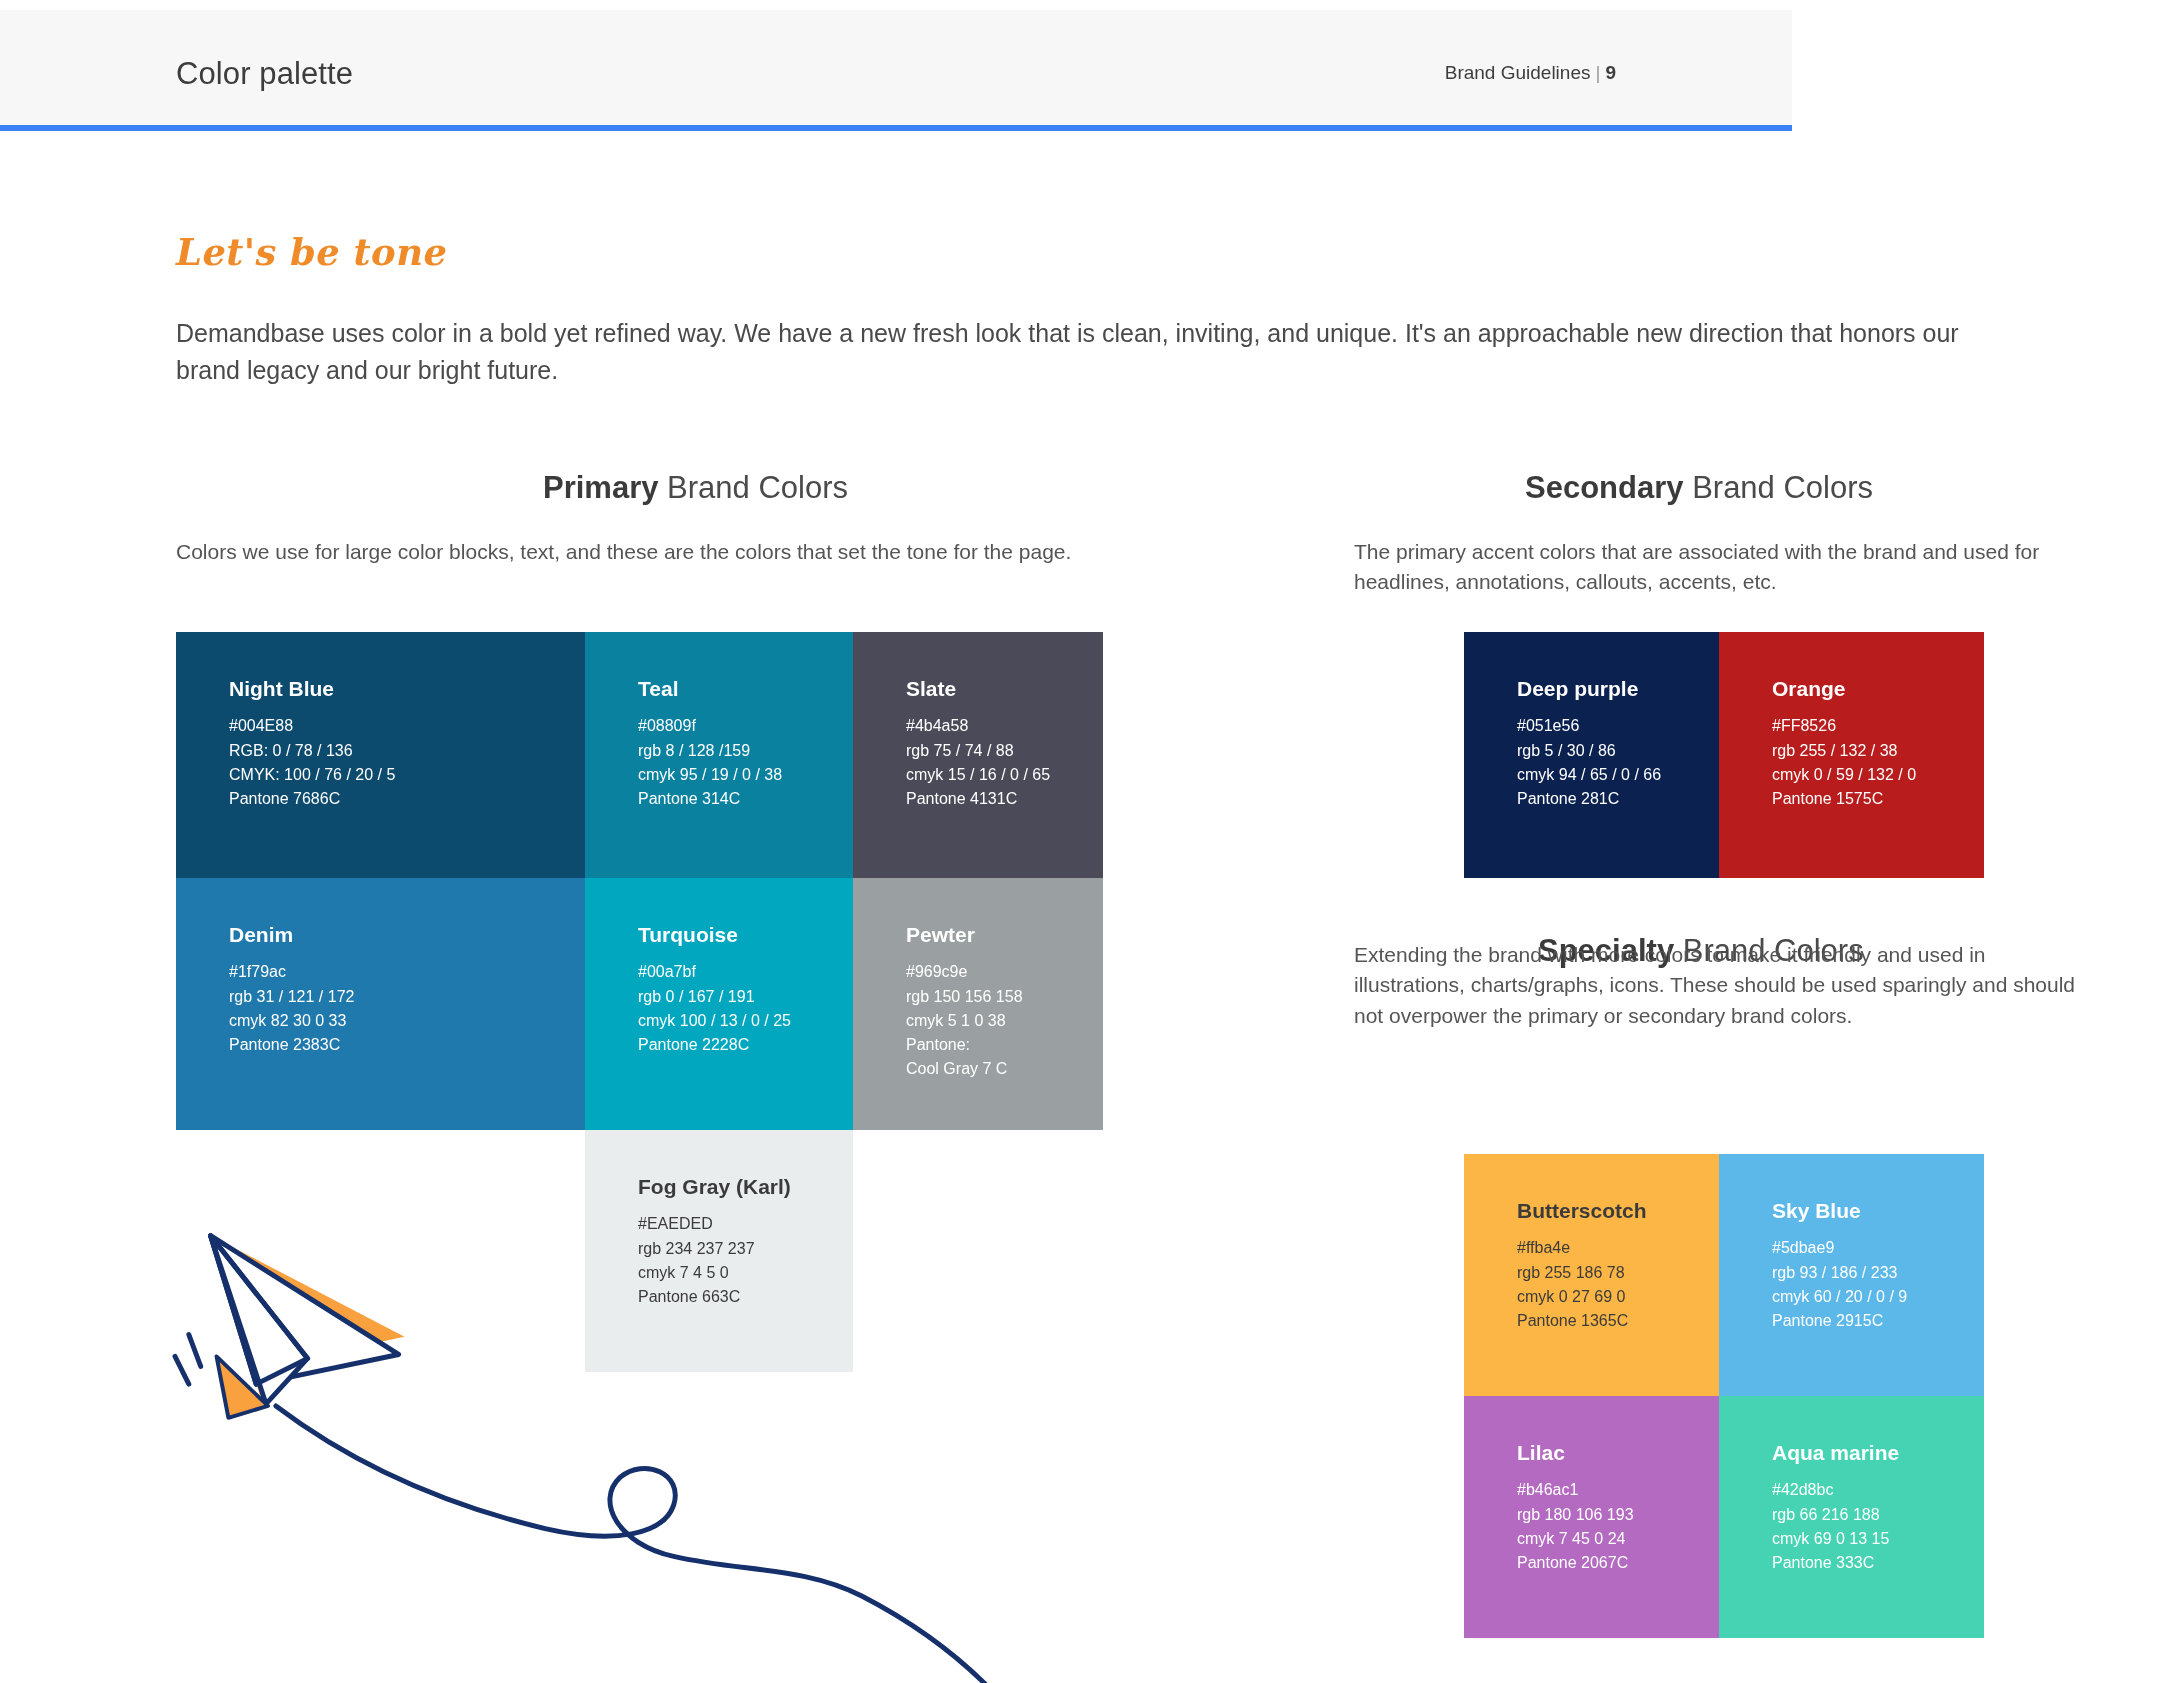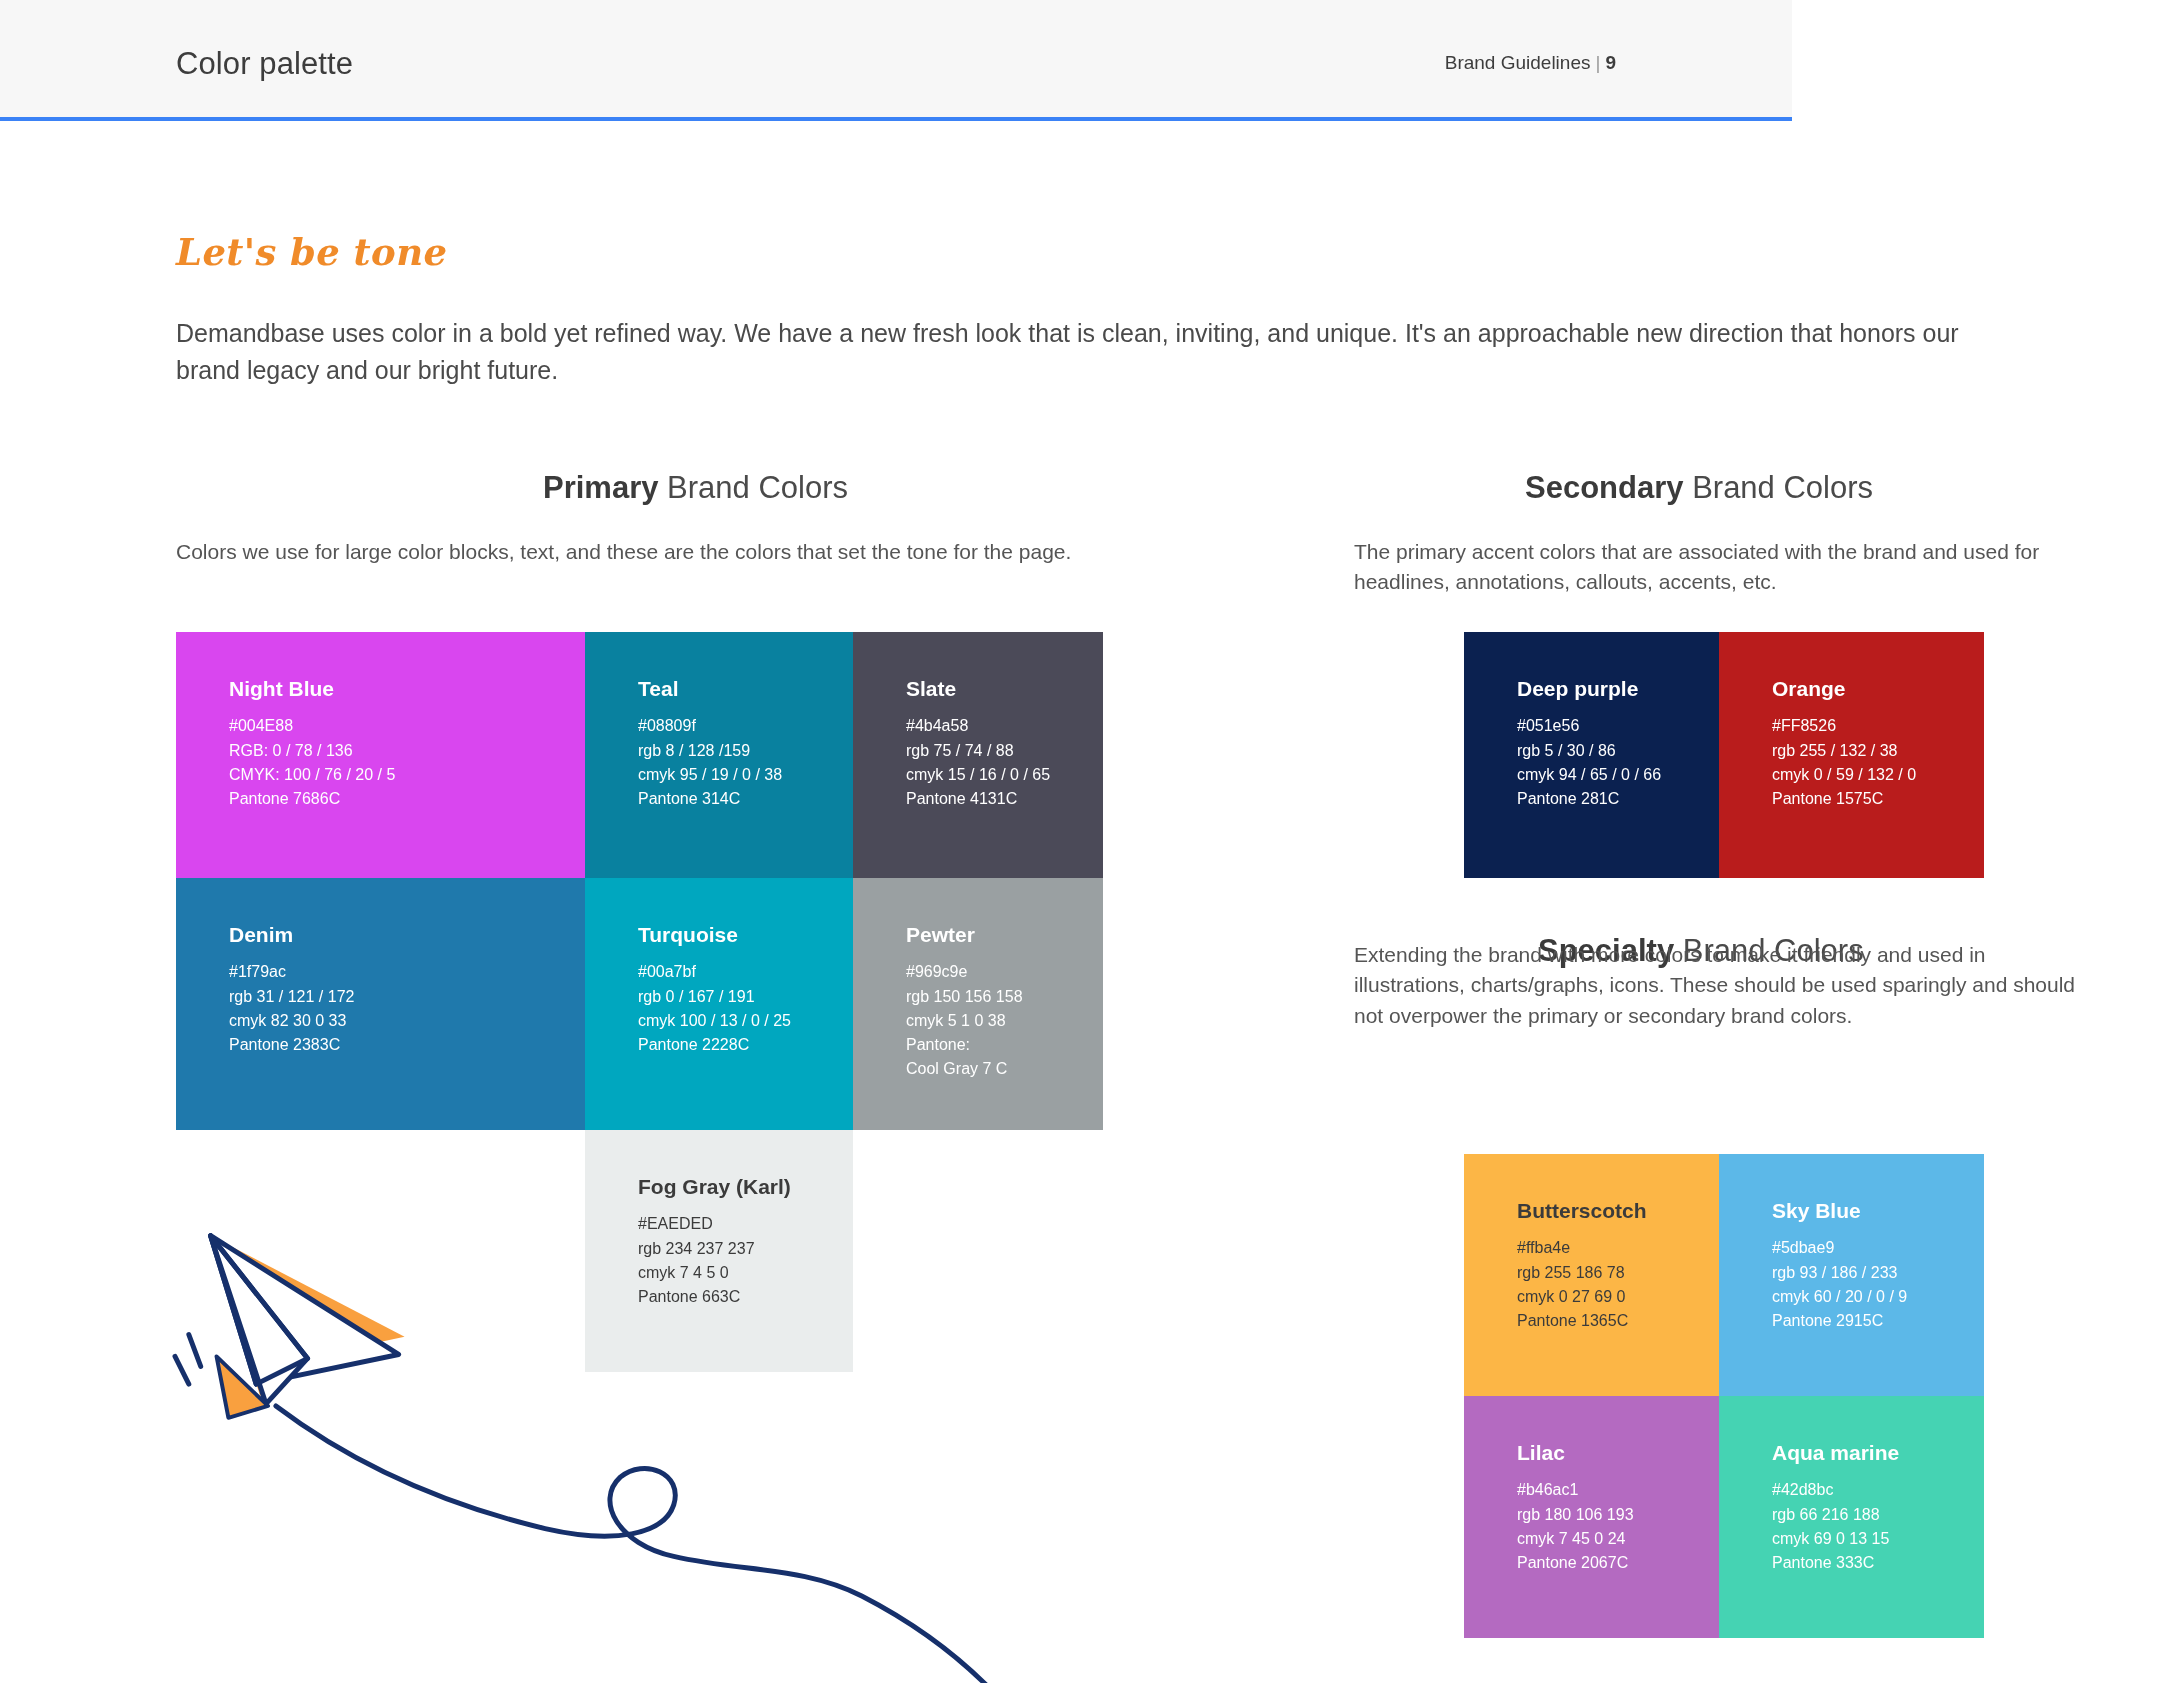--- a/index.html
+++ b/index.html
@@ -13,24 +13,24 @@
   .page {
     position: relative;
     width: 2178px; height: 1683px;
     background: #ffffff;
     overflow: hidden;
   }
 
   
   .header {
     position: absolute;
-    top: 0; left: 0;
+    top: 10px; left: 0;
     width: 1792px; height: 121px;
     background: #f7f7f7;
-    border-bottom: 4px solid #3b82f6;
+    border-bottom: 6px solid #3b82f6;
   }
   .header-title {
     position: absolute;
     left: 176px; top: 46px;
     font-size: 31px;
     color: #3d3d3d;
     letter-spacing: 0.1px;
   }
   .header-right {
     position: absolute;
@@ -152,21 +152,21 @@
   </div>
   <div class="sec-sub" style="left:1354px; top:537px; width:713px;">The primary accent colors that are associated with the brand and used for headlines, annotations, callouts, accents, etc.</div>
 
   <div class="sec-head" style="left:1538px; top:933px;">
     <b>Specialty</b><span> Brand Colors</span>
   </div>
   <div class="sec-sub" style="left:1354px; top:940px; width:723px;">Extending the brand with more colors to make it friendly and used in illustrations, charts/graphs, icons. These should be used sparingly and should not overpower the primary or secondary brand colors.</div>
 
   <div class="grid" id="primary-grid">
 
-    <div class="swatch light" style="background:#d946ef">
+    <div class="swatch light" style="background:#0c4a6e">
       <div class="nm">Night Blue</div>
       <div class="ln">#004E88</div>
       <div class="ln">RGB: 0 / 78 / 136</div>
       <div class="ln">CMYK: 100 / 76 / 20 / 5</div>
       <div class="ln">Pantone 7686C</div>
     </div>
     <div class="swatch light" style="background:#09819f">
       <div class="nm">Teal</div>
       <div class="ln">#08809f</div>
       <div class="ln">rgb 8 / 128 /159</div>

